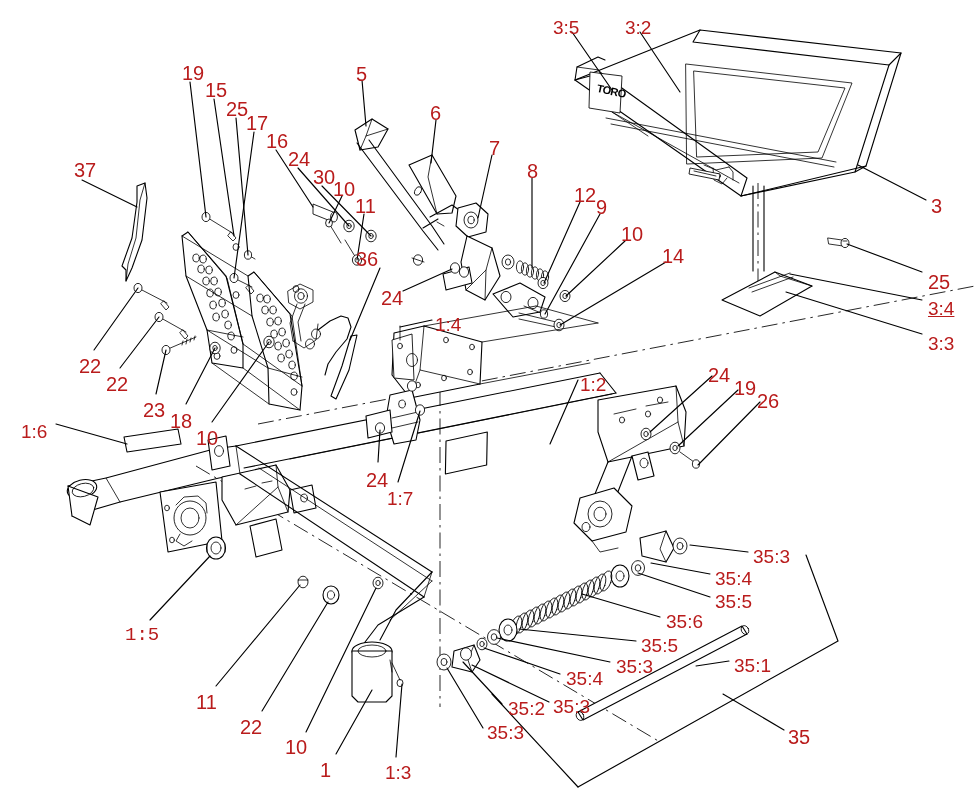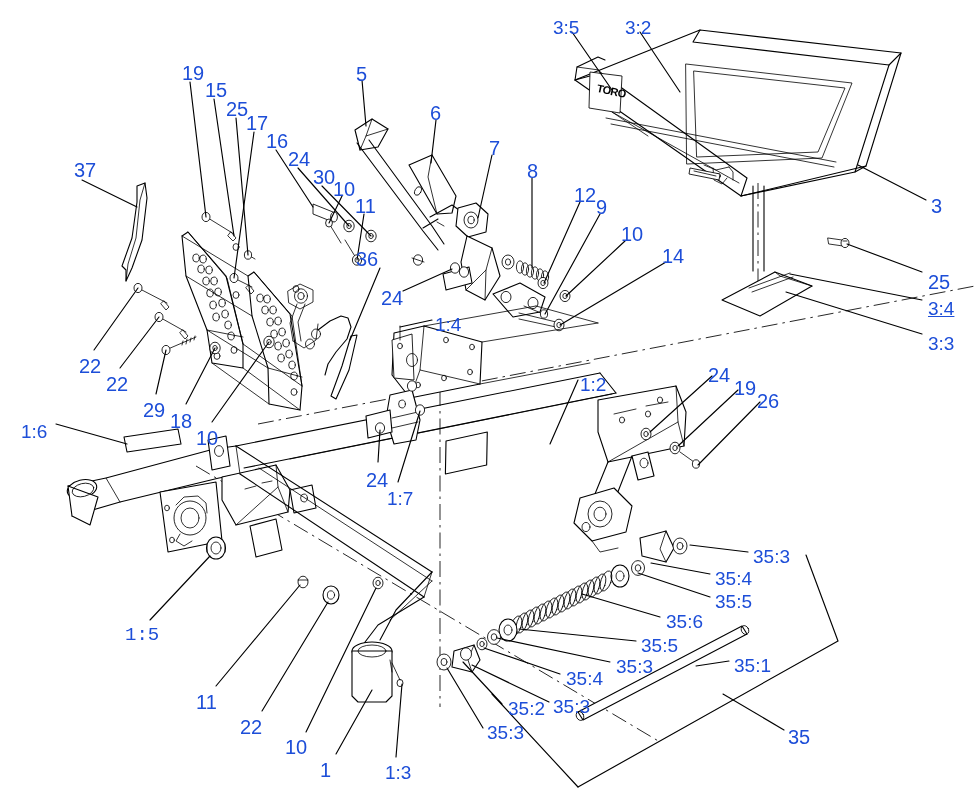--- a/index.html
+++ b/index.html
@@ -18,21 +18,21 @@
   #art{
     position:absolute;
     left:0; top:0;
     width:977px; height:789px;
   }
   .callout{
     position:absolute;
     font-family:"Liberation Sans", sans-serif;
     font-size:20px;
     line-height:1;
-    color:#1d4ed8;
+    color:#b91c1c;
     white-space:nowrap;
     letter-spacing:0px;
     user-select:none;
   }
   .callout.sub{font-size:19px;}
 </style>
 </head>
 <body>
 
 <div id="sheet">
@@ -572,21 +572,21 @@
       <div class="callout" style="left: 489px; top: 138px;">7</div>
       <div class="callout" style="left: 527px; top: 161px;">8</div>
       <div class="callout" style="left: 574px; top: 185px;">12</div>
       <div class="callout" style="left: 596px; top: 197px;">9</div>
       <div class="callout" style="left: 621px; top: 224px;">10</div>
       <div class="callout" style="left: 662px; top: 246px;">14</div>
       <div class="callout" style="left: 356px; top: 249px;">36</div>
       <div class="callout" style="left: 381px; top: 288px;">24</div>
       <div class="callout" style="left: 79px; top: 356px;">22</div>
       <div class="callout" style="left: 106px; top: 374px;">22</div>
-      <div class="callout" style="left: 143px; top: 400px;">29</div>
+      <div class="callout" style="left: 143px; top: 400px;">23</div>
       <div class="callout" style="left: 170px; top: 411px;">18</div>
       <div class="callout" style="left: 196px; top: 428px;">10</div>
       <div class="callout sub" style="left: 21px; top: 422px;">1:6</div>
       <div class="callout sub" style="left: 435px; top: 315px;">1:4</div>
       <div class="callout" style="left: 366px; top: 470px;">24</div>
       <div class="callout sub" style="left: 387px; top: 489px;">1:7</div>
       <div class="callout sub" style="left: 580px; top: 375px;">1:2</div>
       <div class="callout" style="left: 708px; top: 365px;">24</div>
       <div class="callout" style="left: 734px; top: 378px;">19</div>
       <div class="callout" style="left: 757px; top: 391px;">26</div>

